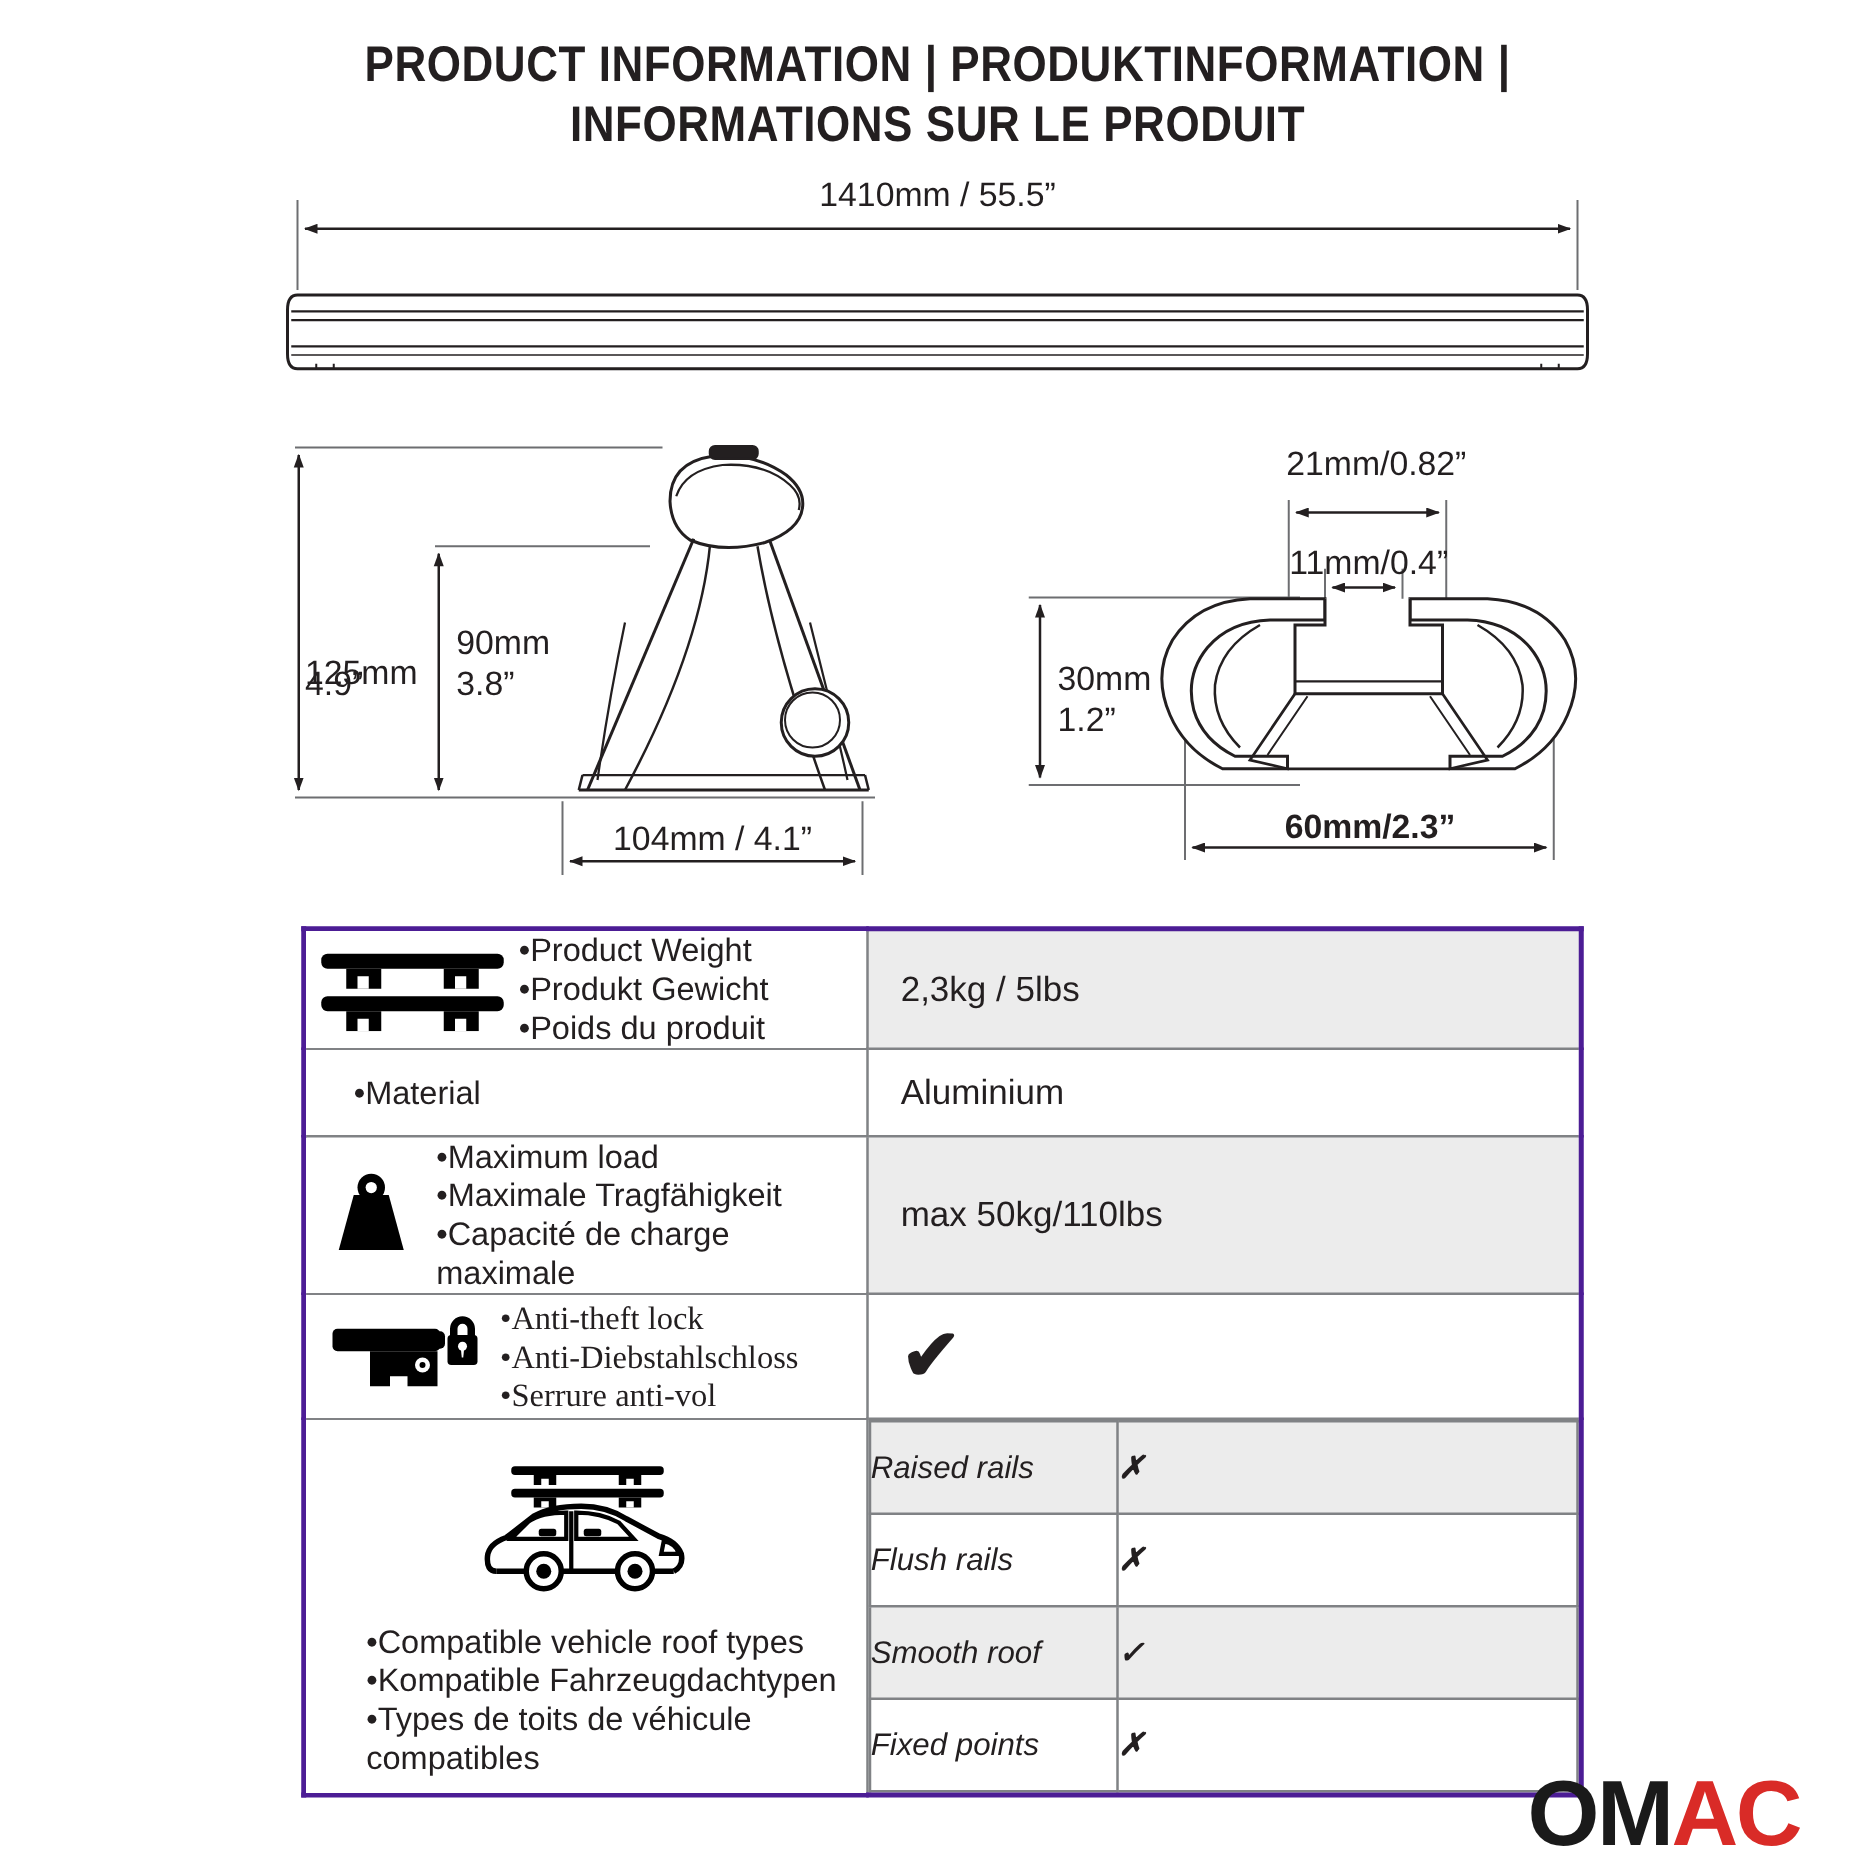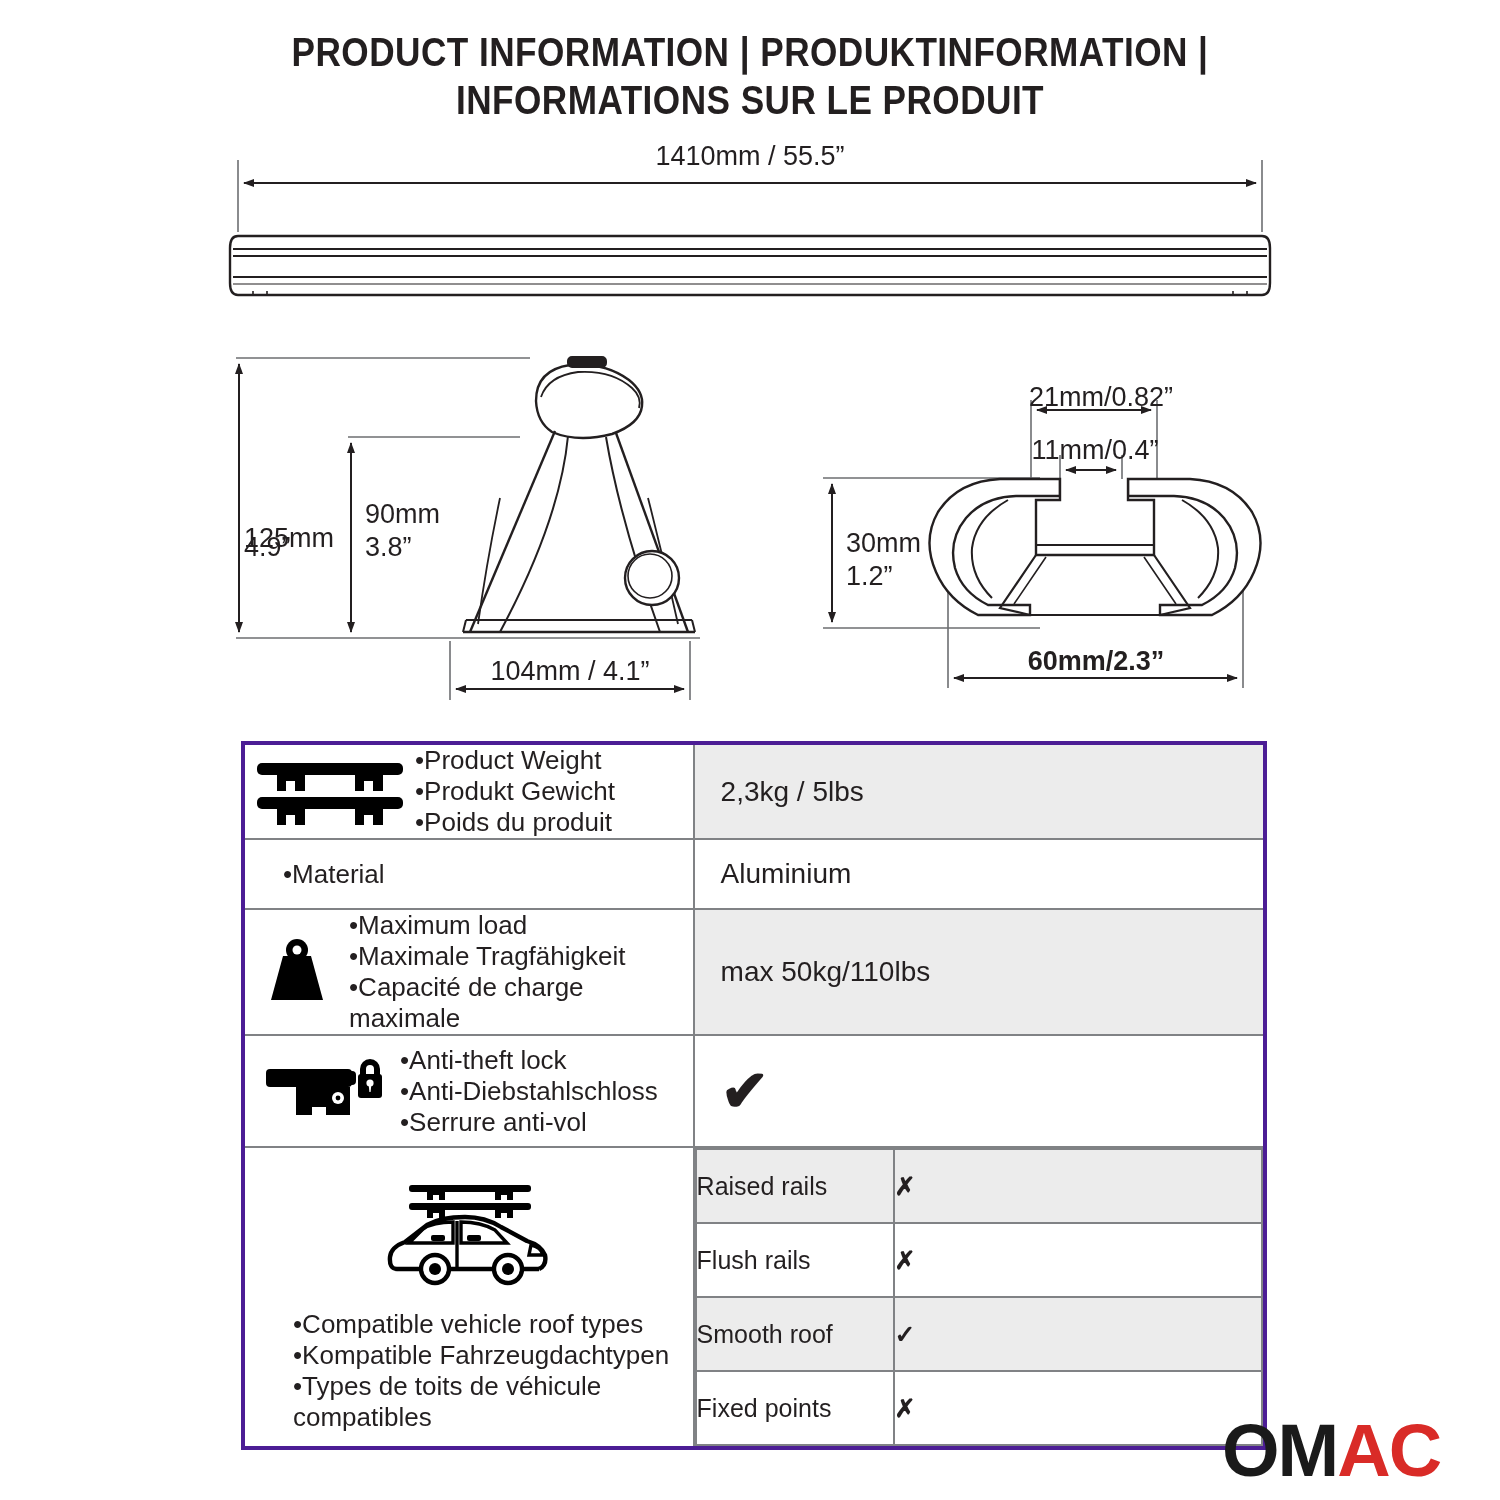--- a/index.html
+++ b/index.html
@@ -106,20 +106,21 @@
   .subtable {
     width: 100%;
     border-collapse: collapse;
   }
   .subtable td {
     border: 2px solid #808285;
     font-size: 25px;
     color: #231f20;
     height: 74px;
     box-sizing: border-box;
+    font-style: italic;
   }
   .sub-name { width: 198px; padding-left: 18px; }
   .sub-mark { padding-left: 18px; font-size: 27px; font-weight: bold; }
   .subtable tr td:first-child { border-left: none; }
   .subtable tr td:last-child { border-right: none; }
   .subtable tr:first-child td { border-top: none; }
   .subtable tr:last-child td { border-bottom: none; }
 
   .check-big {
     font-size: 58px;
@@ -248,21 +249,21 @@
 <div class="dim-label" style="left:0; top:140px; width:1500px; text-align:center;">1410mm / 55.5”</div>
 
 <div class="dim-label" style="left:244px; top:522px;">125mm</div>
 <div class="dim-label" style="left:244px; top:531px;">4.9”</div>
 
 <div class="dim-label" style="left:365px; top:498px;">90mm</div>
 <div class="dim-label" style="left:365px; top:531px;">3.8”</div>
 
 <div class="dim-label" style="left:450px; top:655px; width:240px; text-align:center;">104mm / 4.1”</div>
 
-<div class="dim-label" style="left:1029px; top:381px; width:130px; text-align:right;">21mm/0.82”</div>
+<div class="dim-label" style="left:1029px; top:355px; width:130px; text-align:right;">21mm/0.82”</div>
 <div class="dim-label" style="left:1026px; top:434px; width:138px; text-align:center;">11mm/0.4”</div>
 
 <div class="dim-label" style="left:846px; top:527px;">30mm</div>
 <div class="dim-label" style="left:846px; top:560px;">1.2”</div>
 
 <div class="dim-label" style="left:948px; top:645px; width:296px; text-align:center;font-weight:bold;">60mm/2.3”</div>
 
 <table id="spec-table">
   <tbody>
 
@@ -317,21 +318,21 @@
           </div>
           <div class="label-lines">•Maximum load
 •Maximale Tragfähigkeit
 •Capacité de charge maximale</div>
         </div>
       </td>
       <td class="cell-value shaded">max 50kg/110lbs</td>
     </tr>
 
     <tr>
-      <td class="cell-icon-label plain" style="height:112px;">
+      <td class="cell-icon-label plain" style="height:100px;font-family:Liberation Serif, serif;">
         <div class="row-flex">
           <div class="icon-box" style="width:155px;">
             <svg width="125" height="72" viewBox="0 0 125 72" xmlns="http://www.w3.org/2000/svg">
               <g fill="#000000">
                 <rect x="6" y="14" width="86" height="18" rx="4"></rect>
                 <rect x="86" y="16" width="10" height="14" rx="4"></rect>
                 <path d="M36,32 L90,32 L90,60 L66,60 L66,52 L52,52 L52,60 L36,60 Z"></path>
                 <circle cx="78" cy="43" r="6" fill="#ffffff"></circle>
                 <circle cx="78" cy="43" r="2.4"></circle>
                 <path d="M100,14 a10,10 0 0 1 20,0 l0,6 l-6,0 l0,-6 a4,4 0 0 0 -8,0 l0,6 l-6,0 Z"></path>

